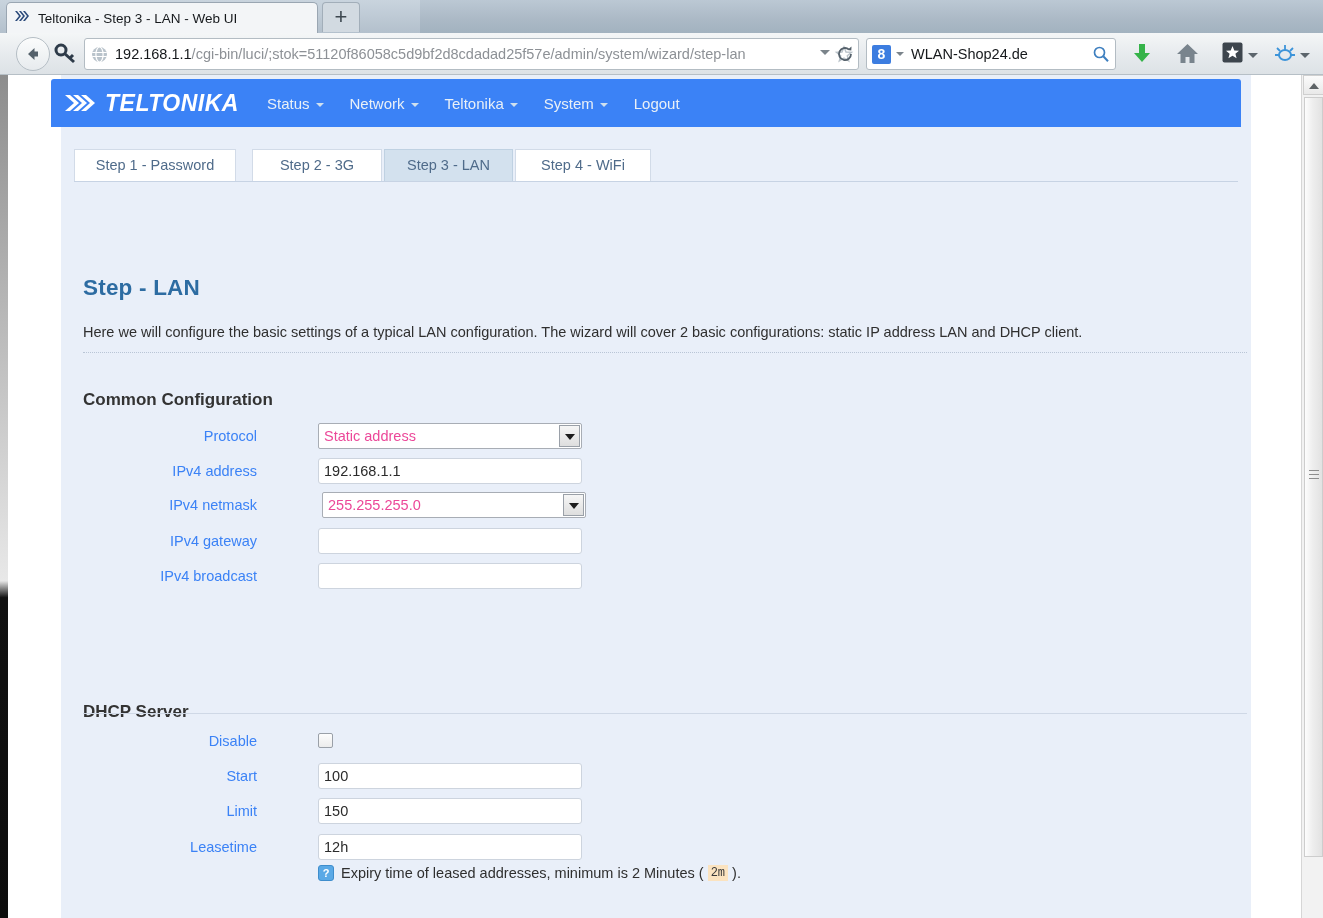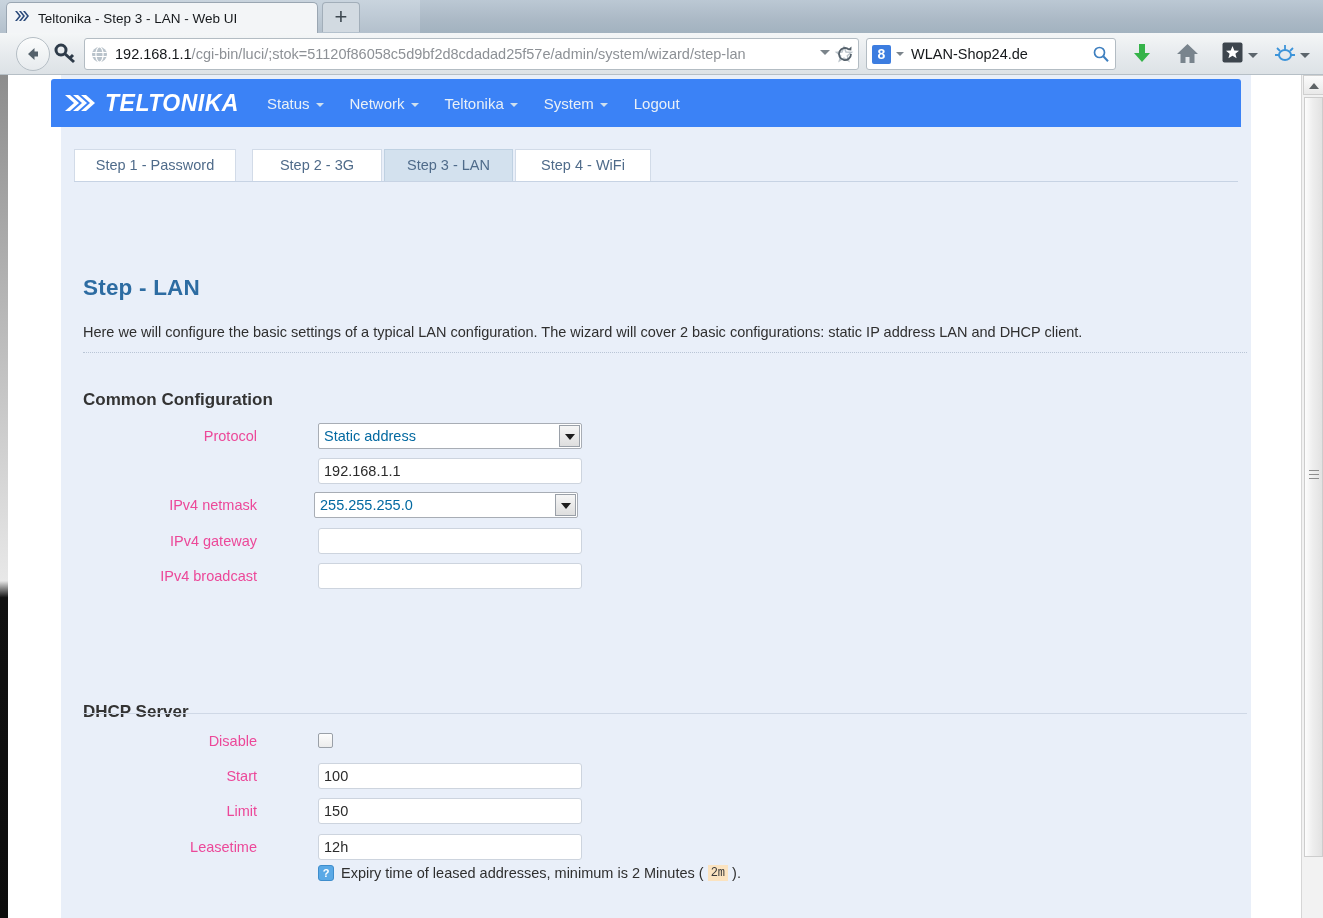--- a/index.html
+++ b/index.html
@@ -378,21 +378,21 @@
   }
 
   
   .frow { position: absolute; height: 27px; }
   .flabel {
     position: absolute;
     right: 0;
     width: 240px;
     text-align: right;
     font-size: 14.5px;
-    color: #ec4899;
+    color: #3b82f6;
     line-height: 27px;
     white-space: nowrap;
   }
   .fctl { position: absolute; left: 247px; top: 0; }
   .txtinput {
     width: 264px; height: 26px;
     background: #ffffff;
     border: 1px solid #cdd4de;
     border-radius: 3px;
     box-sizing: border-box;
@@ -404,21 +404,21 @@
     overflow: hidden;
   }
   .selinput {
     position: relative;
     width: 264px; height: 26px;
     background: #ffffff;
     border: 1px solid #a8adb5;
     border-radius: 2px;
     box-sizing: border-box;
     font-size: 14.5px;
-    color: #0369a1;
+    color: #ec4899;
     padding: 0 28px 0 5px;
     line-height: 24px;
     white-space: nowrap;
     overflow: hidden;
   }
   .selinput .btn {
     position: absolute;
     right: 1px; top: 1px;
     width: 21px; height: 22px;
     background: linear-gradient(to bottom, #f6f6f6, #dedede);
@@ -647,28 +647,29 @@
         <span class="flabel" style="right:327px;">Protocol</span>
         <div class="fctl" style="left:308px;">
           <div class="selinput">
             <span>Static address</span>
             <span class="btn"></span>
           </div>
         </div>
       </div>
 
       <div class="frow" style="left:0; top:383px; width:574px;">
+        <span class="flabel" style="right:327px;">IPv4 address</span>
         <div class="fctl" style="left:308px;">
           <div class="txtinput">192.168.1.1</div>
         </div>
       </div>
 
       <div class="frow" style="left:0; top:417px; width:574px;">
         <span class="flabel" style="right:327px;">IPv4 netmask</span>
-        <div class="fctl" style="left:304px;">
+        <div class="fctl" style="left:312px;">
           <div class="selinput">
             <span>255.255.255.0</span>
             <span class="btn"></span>
           </div>
         </div>
       </div>
 
       <div class="frow" style="left:0; top:453px; width:574px;">
         <span class="flabel" style="right:327px;">IPv4 gateway</span>
         <div class="fctl" style="left:308px;">

